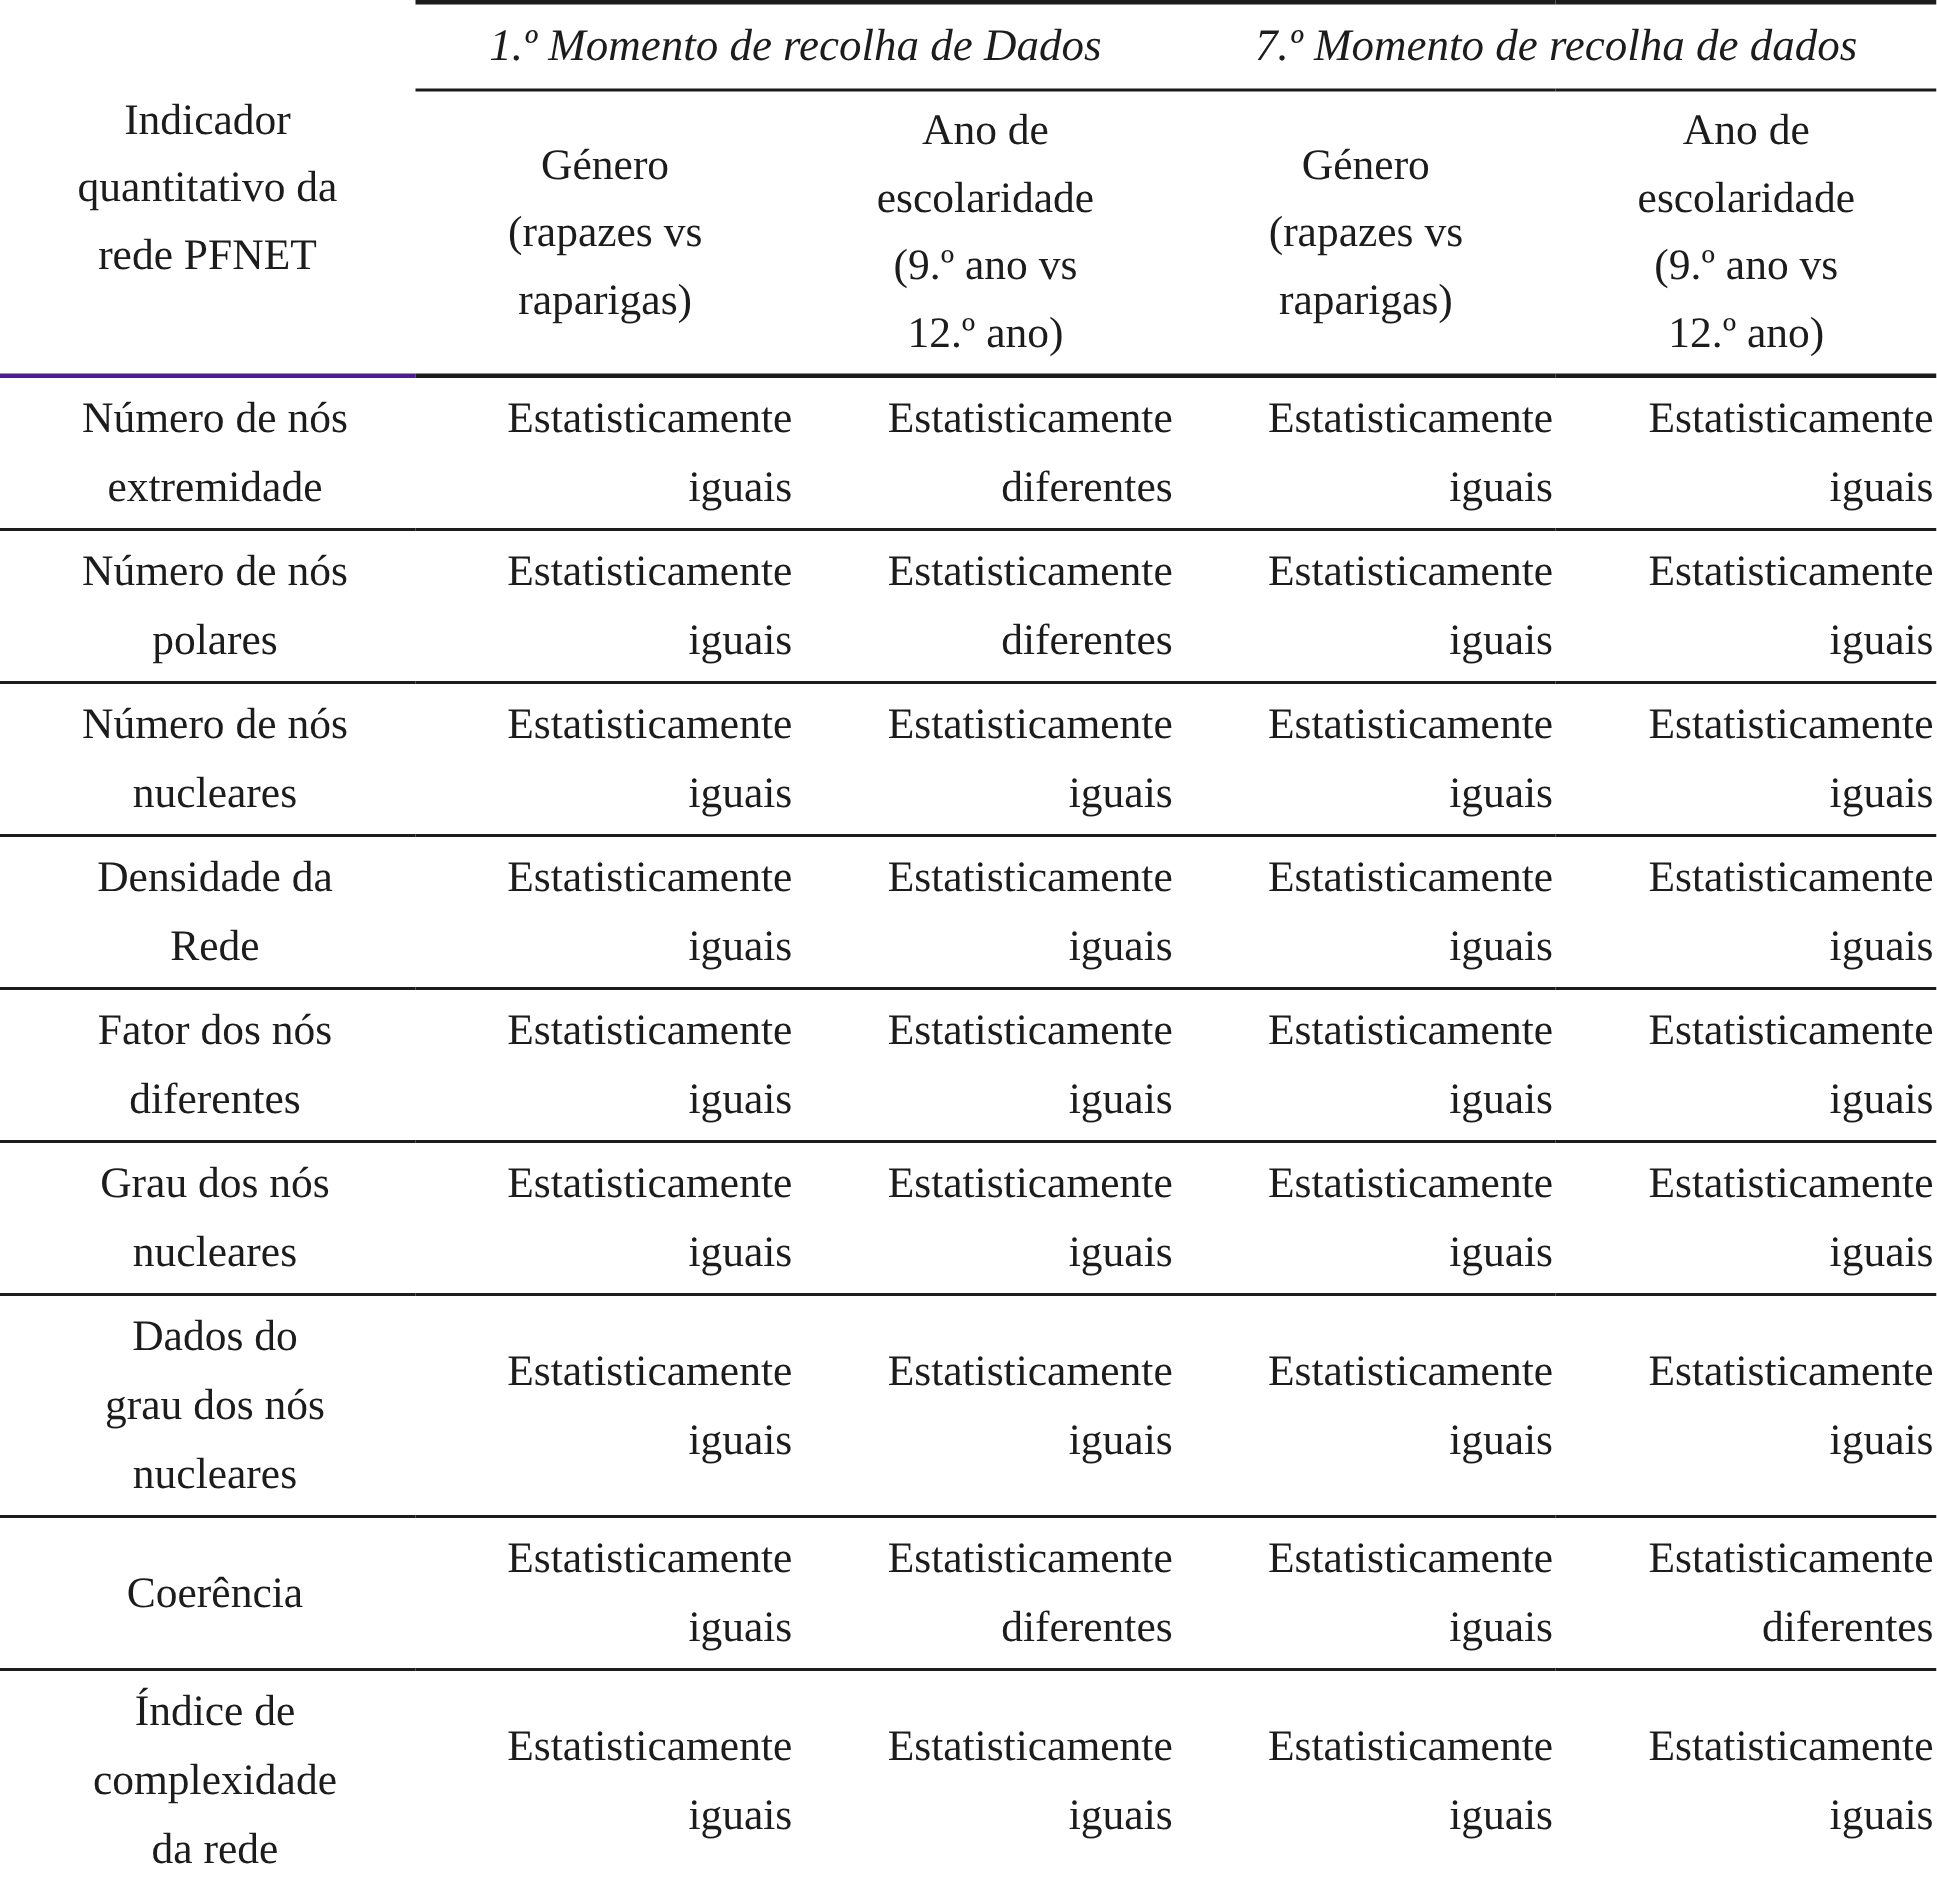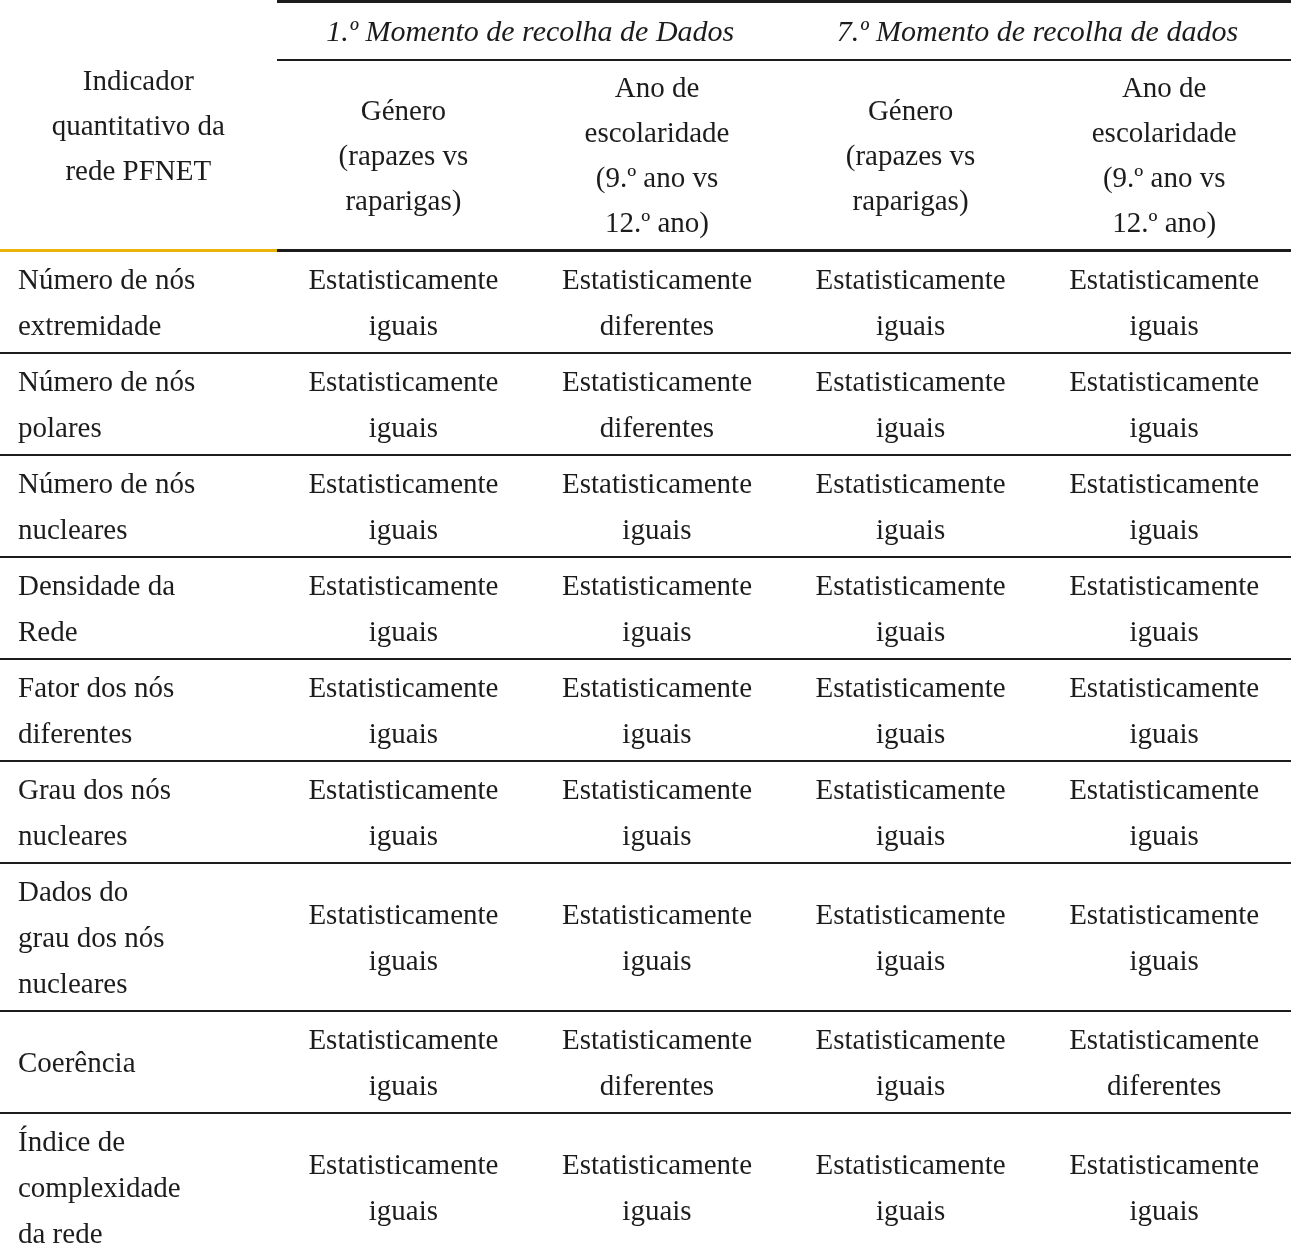--- a/index.html
+++ b/index.html
@@ -39,42 +39,42 @@
     height: 56px;
     border-top: 3px solid #1c1c1c;
     border-bottom: 2px solid #1c1c1c;
   }
 
   
   .corner-header {
     font-size: 29px;
     line-height: 45px;
     text-align: center;
-    border-bottom: 3px solid #eab308;
+    border-bottom: 3px solid #4c1d95;
   }
 
   
   .sub-header {
     font-size: 29px;
     line-height: 45px;
     text-align: center;
     height: 184px;
     border-bottom: 3px solid #1c1c1c;
     padding: 2px 4px;
   }
 
   
   tbody th.indicator-cell {
-    text-align: left;
+    text-align: center;
     padding: 4px 8px 4px 18px;
     font-size: 29px;
     line-height: 46px;
   }
   tbody td.result-cell {
-    text-align: center;
+    text-align: right;
     font-size: 29px;
     line-height: 46px;
     padding: 4px 2px;
   }
   tbody tr { border-bottom: 2px solid #1c1c1c; }
   tbody tr:last-child { border-bottom: 4px solid #1c1c1c; }
 </style>
 </head>
 <body>
 

